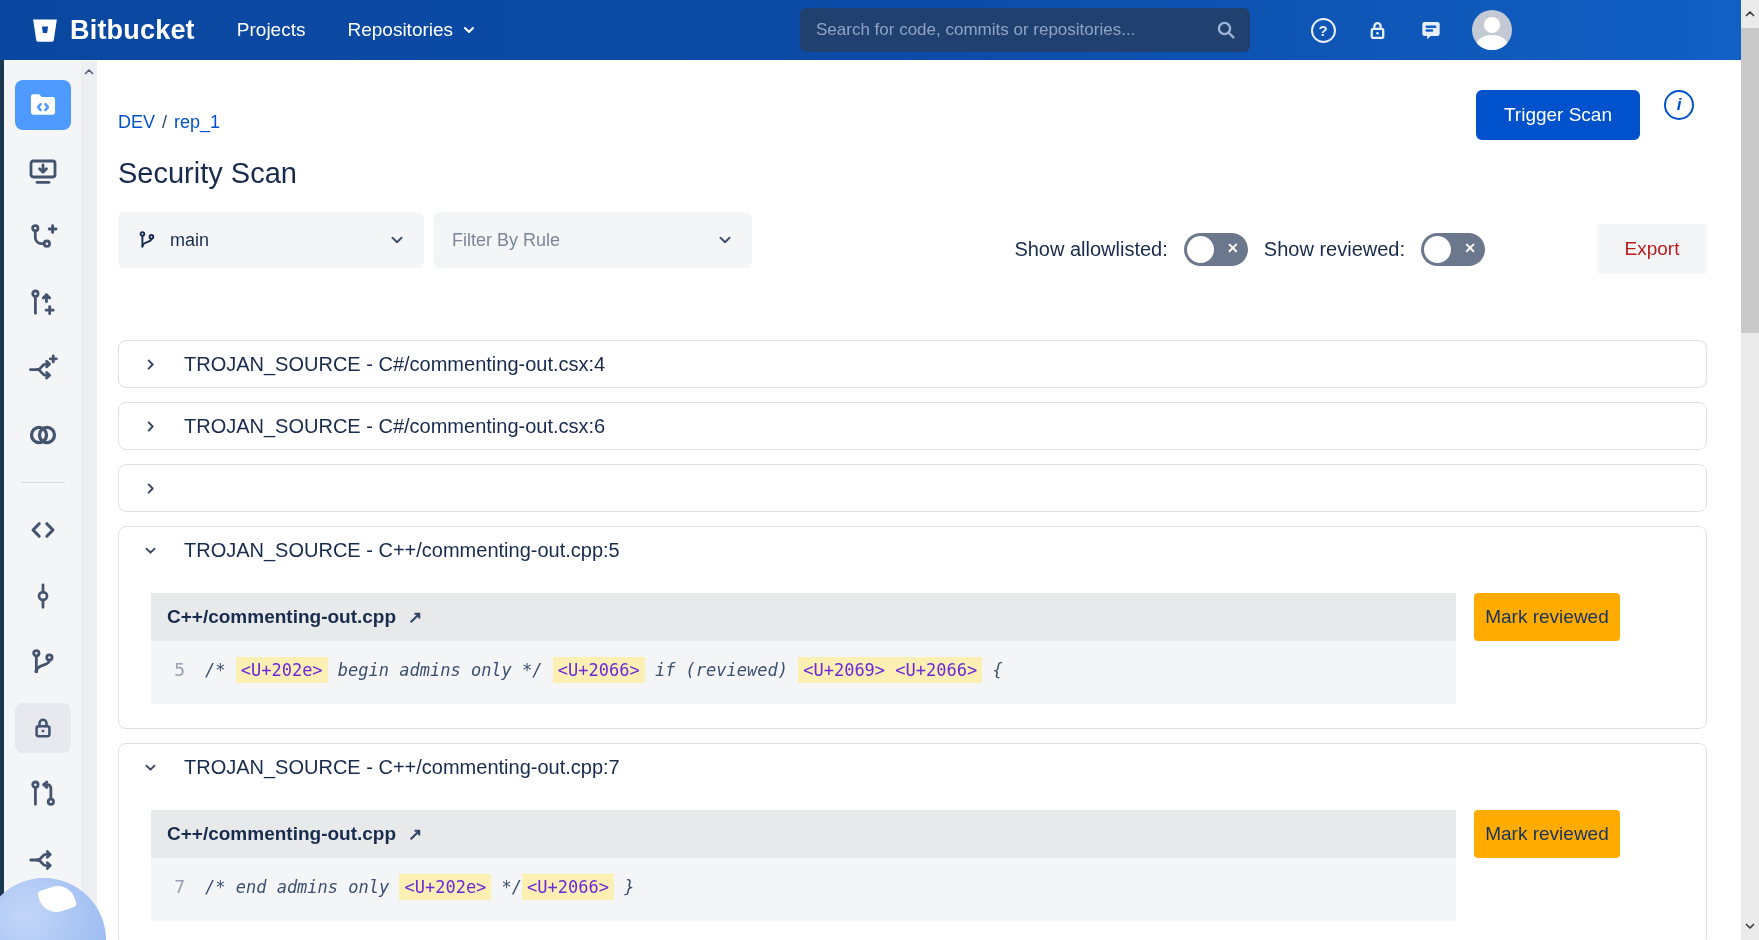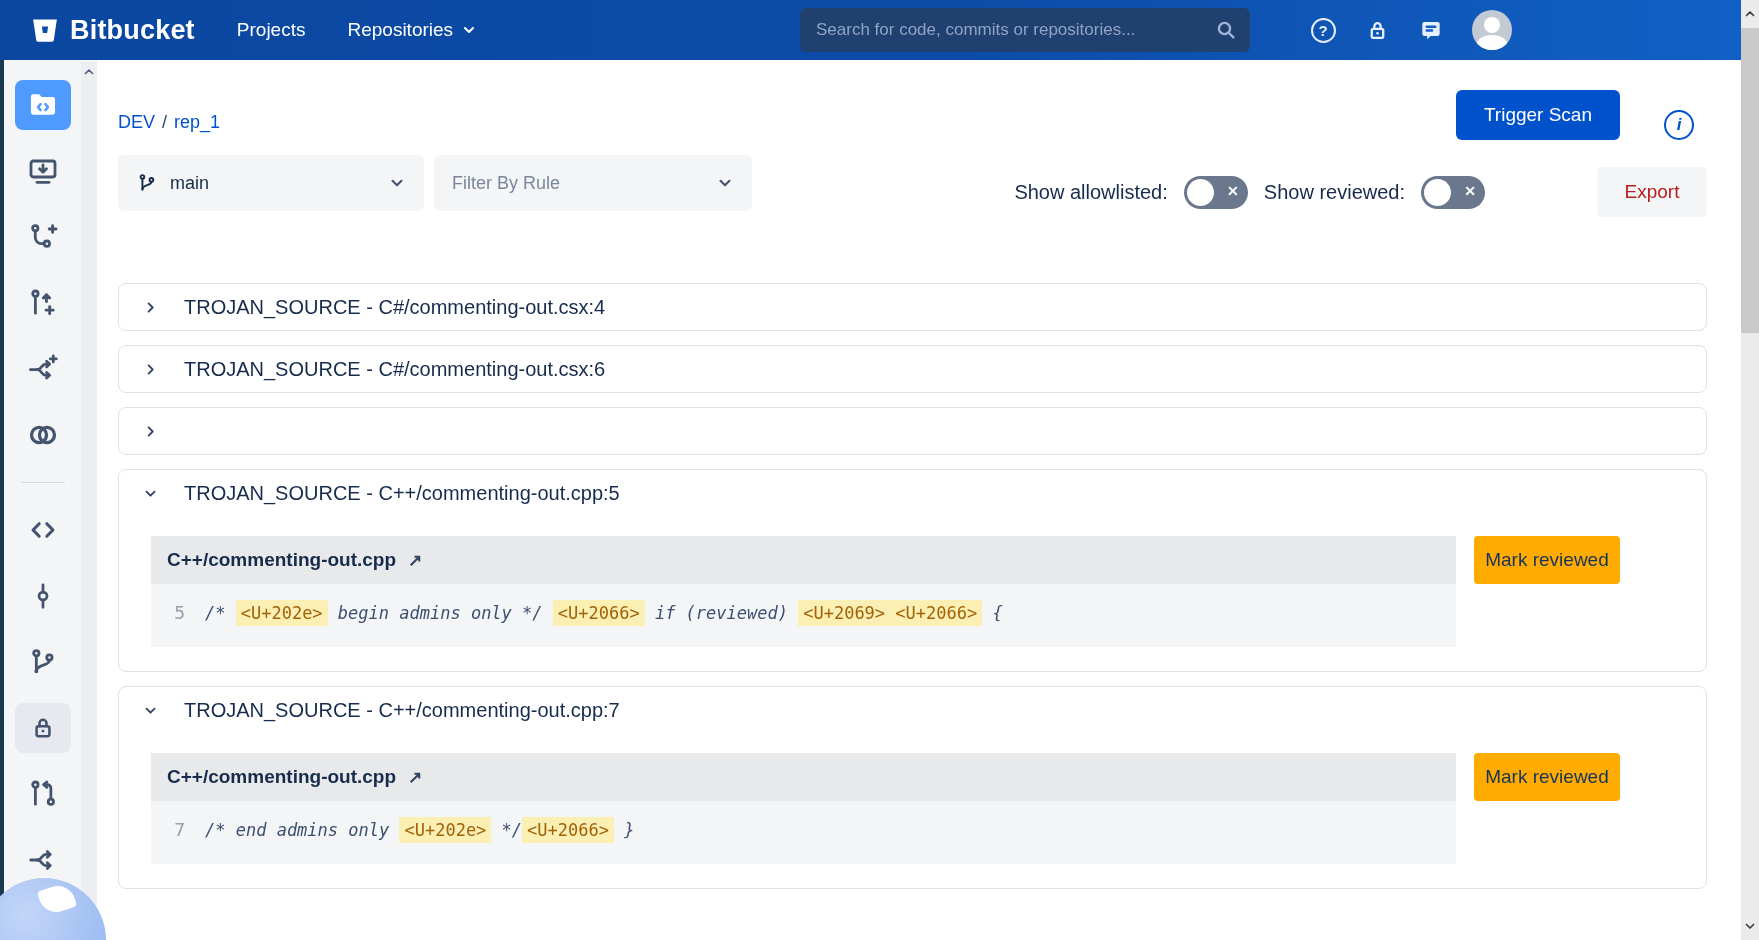--- a/index.html
+++ b/index.html
@@ -49,21 +49,21 @@
   .side-scroll{position:absolute;right:0;top:2px;width:16px;height:876px;background:#eceef1}
   .side-scroll .car{position:absolute;left:2px}
   .side-scroll .car.top{top:4px}.side-scroll .car.bot{bottom:20px}
 
   
   .content{position:absolute;left:97px;top:60px;width:1644px;height:880px;background:#fff;padding:16px 34px 0 21px}
   .breadcrumb{margin-top:36px;font-size:18px;display:flex;gap:7px;align-items:center}
   .breadcrumb a{color:var(--link);text-decoration:none;cursor:pointer}
   .crumb-sep{color:#344563}
   .page-title{margin-top:24px;font-size:29px;font-weight:500;color:var(--navy)}
-  .head-actions{position:absolute;top:30px;right:47px;display:flex;align-items:flex-end;gap:44px}
+  .head-actions{position:absolute;top:30px;right:47px;display:flex;align-items:flex-start;gap:24px}
   .btn-primary{height:50px;padding:0 28px;background:#0052CC;color:#fff;border:none;border-radius:6px;
     font-size:19px;font-family:"Liberation Sans",sans-serif;cursor:pointer}
   .info-badge{width:30px;height:30px;border:2px solid var(--link);border-radius:50%;color:var(--link);
     font-size:17px;font-weight:700;font-style:italic;display:flex;align-items:center;justify-content:center;cursor:pointer}
 
   .filter-row{display:flex;align-items:center;margin-top:22px}
   .select{height:56px;background:var(--side-bg);border-radius:6px;display:flex;align-items:center;
     padding:0 18px;cursor:pointer}
   .select.branch{width:306px;margin-right:10px;justify-content:space-between}
   .select.rule{width:318px;justify-content:space-between}
@@ -86,21 +86,21 @@
   .f-title{font-size:20px;color:var(--navy)}
   .finding.expanded{padding-bottom:24px}
   .f-body{display:flex;align-items:flex-start;gap:18px;margin:20px 86px 0 32px}
   .file-panel{flex:1}
   .file-head{height:48px;background:#e8e9eb;display:flex;align-items:center;gap:12px;padding:0 16px}
   .file-name{font-size:19px;font-weight:700;color:var(--navy);cursor:pointer}
   .ext-arrow{font-size:17px;font-weight:700;color:#344563;cursor:pointer}
   .code-row{background:#f4f5f6;display:flex;align-items:center;gap:20px;padding:18px 16px 24px 14px}
   .line-no{min-width:20px;text-align:right;font-size:18px;color:#97a0af;font-family:"DejaVu Sans Mono",monospace}
   .code{font-family:"DejaVu Sans Mono",monospace;font-size:17px;font-style:italic;color:var(--code-ink);white-space:pre}
-  .code .hl{background:var(--hl);font-style:normal;color:#a16207;padding:3px 5px}
+  .code .hl{background:var(--hl);font-style:normal;color:#6d28d9;padding:3px 5px}
   .btn-mark{width:146px;height:48px;background:var(--orange);border:none;border-radius:4px;
     font-size:19px;color:#17345c;font-family:"Liberation Sans",sans-serif;cursor:pointer;flex:none}
 
   
   .float-bubble{position:absolute;left:-18px;bottom:-62px;width:124px;height:124px;border-radius:50%;
     background:radial-gradient(circle at 35% 30%,#c3d6f8 0%,#a5c2f3 55%,#8fb2ef 100%);z-index:40;cursor:pointer}
   .float-bubble .fin{position:absolute;left:58px;top:8px;width:34px;height:26px;background:#fff;
     border-radius:4px 18px 4px 18px;transform:rotate(-18deg)}
 
   svg{display:block}
@@ -311,20 +311,21 @@
       </span>
     </div>
   </aside>
 
   <main class="content">
     <div class="breadcrumb">
       <a>DEV</a>
       <span class="crumb-sep">/</span>
       <a>rep_1</a>
     </div>
+    <h1 class="page-title">Security Scan</h1>
 
     <div class="head-actions">
       <button class="btn-primary">Trigger Scan</button>
       <span class="info-badge">i</span>
     </div>
 
     <div class="filter-row">
       <div class="select branch">
         <span class="sel-left">
           <span>

